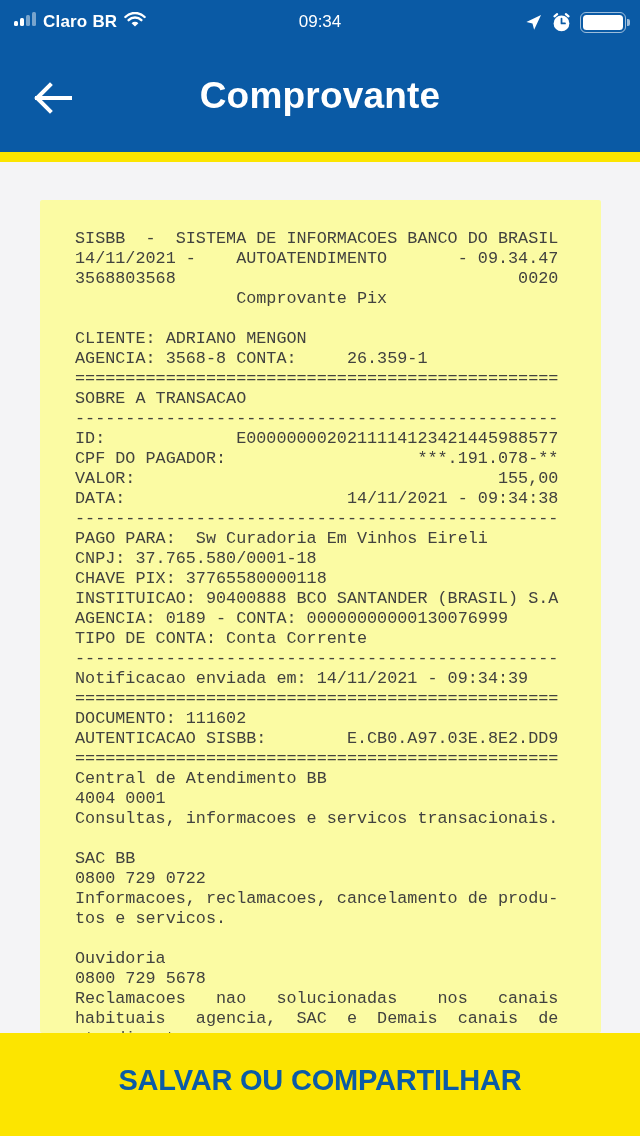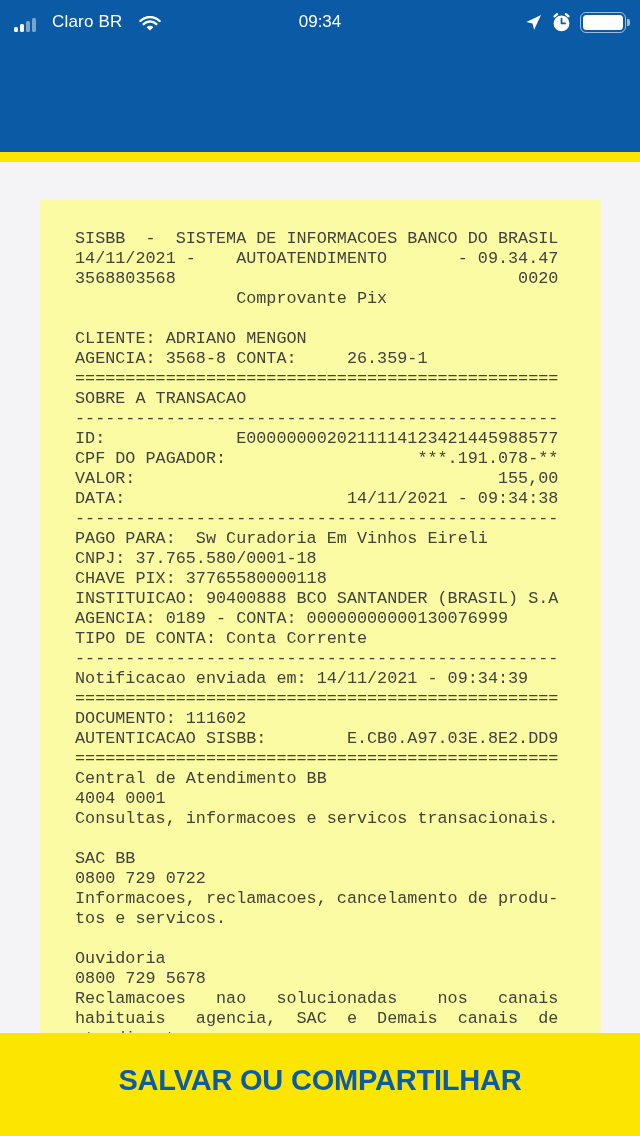--- a/index.html
+++ b/index.html
@@ -18,21 +18,21 @@
     width:640px; height:152px;
     background:#0A5AA5;
   }
   .status-bar {
     position:absolute; top:0; left:0;
     width:640px; height:44px;
     display:flex; align-items:center;
     padding:0 14px;
     color:#FFFFFF;
   }
-  .sb-left { display:flex; align-items:flex-end; gap:16px; }
+  .sb-left { display:flex; align-items:flex-start; gap:7px;font-weight:bold; }
   .signal { display:flex; align-items:flex-end; gap:2px; height:14px; }
   .signal .bar { width:4px; border-radius:1.5px; background:#FFFFFF; }
   .signal .bar:nth-child(1){height:5px;}
   .signal .bar:nth-child(2){height:8px;}
   .signal .bar:nth-child(3){height:11px; opacity:.45;}
   .signal .bar:nth-child(4){height:14px; opacity:.45;}
   .carrier { font-size:17px; letter-spacing:.2px; }
   .sb-time {
     position:absolute; left:0; right:0; top:0; height:44px;
     display:flex; align-items:center; justify-content:center;
@@ -153,20 +153,30 @@
         </svg>
       </span>
       <div class="battery">
         <div class="shell"></div>
         <div class="fill"></div>
         <div class="tip"></div>
       </div>
     </div>
   </div>
 
+  <div class="nav-header">
+    <button class="back-btn" aria-label="back">
+      <span style="display:flex;">
+        <svg width="44" height="40" viewBox="0 0 44 40">
+          <path d="M40 20 H7 M20 7 L7 20 L20 33" stroke="#FFFFFF" stroke-width="4" fill="none" stroke-linecap="square"></path>
+        </svg>
+      </span>
+    </button>
+    <div class="page-title">Comprovante</div>
+  </div>
 </div>
 
 <div class="accent-stripe"></div>
 
 <div class="content">
   <div class="receipt-card">
     <pre>SISBB  -  SISTEMA DE INFORMACOES BANCO DO BRASIL
 14/11/2021 -    AUTOATENDIMENTO       - 09.34.47
 3568803568                                  0020
                 Comprovante Pix

